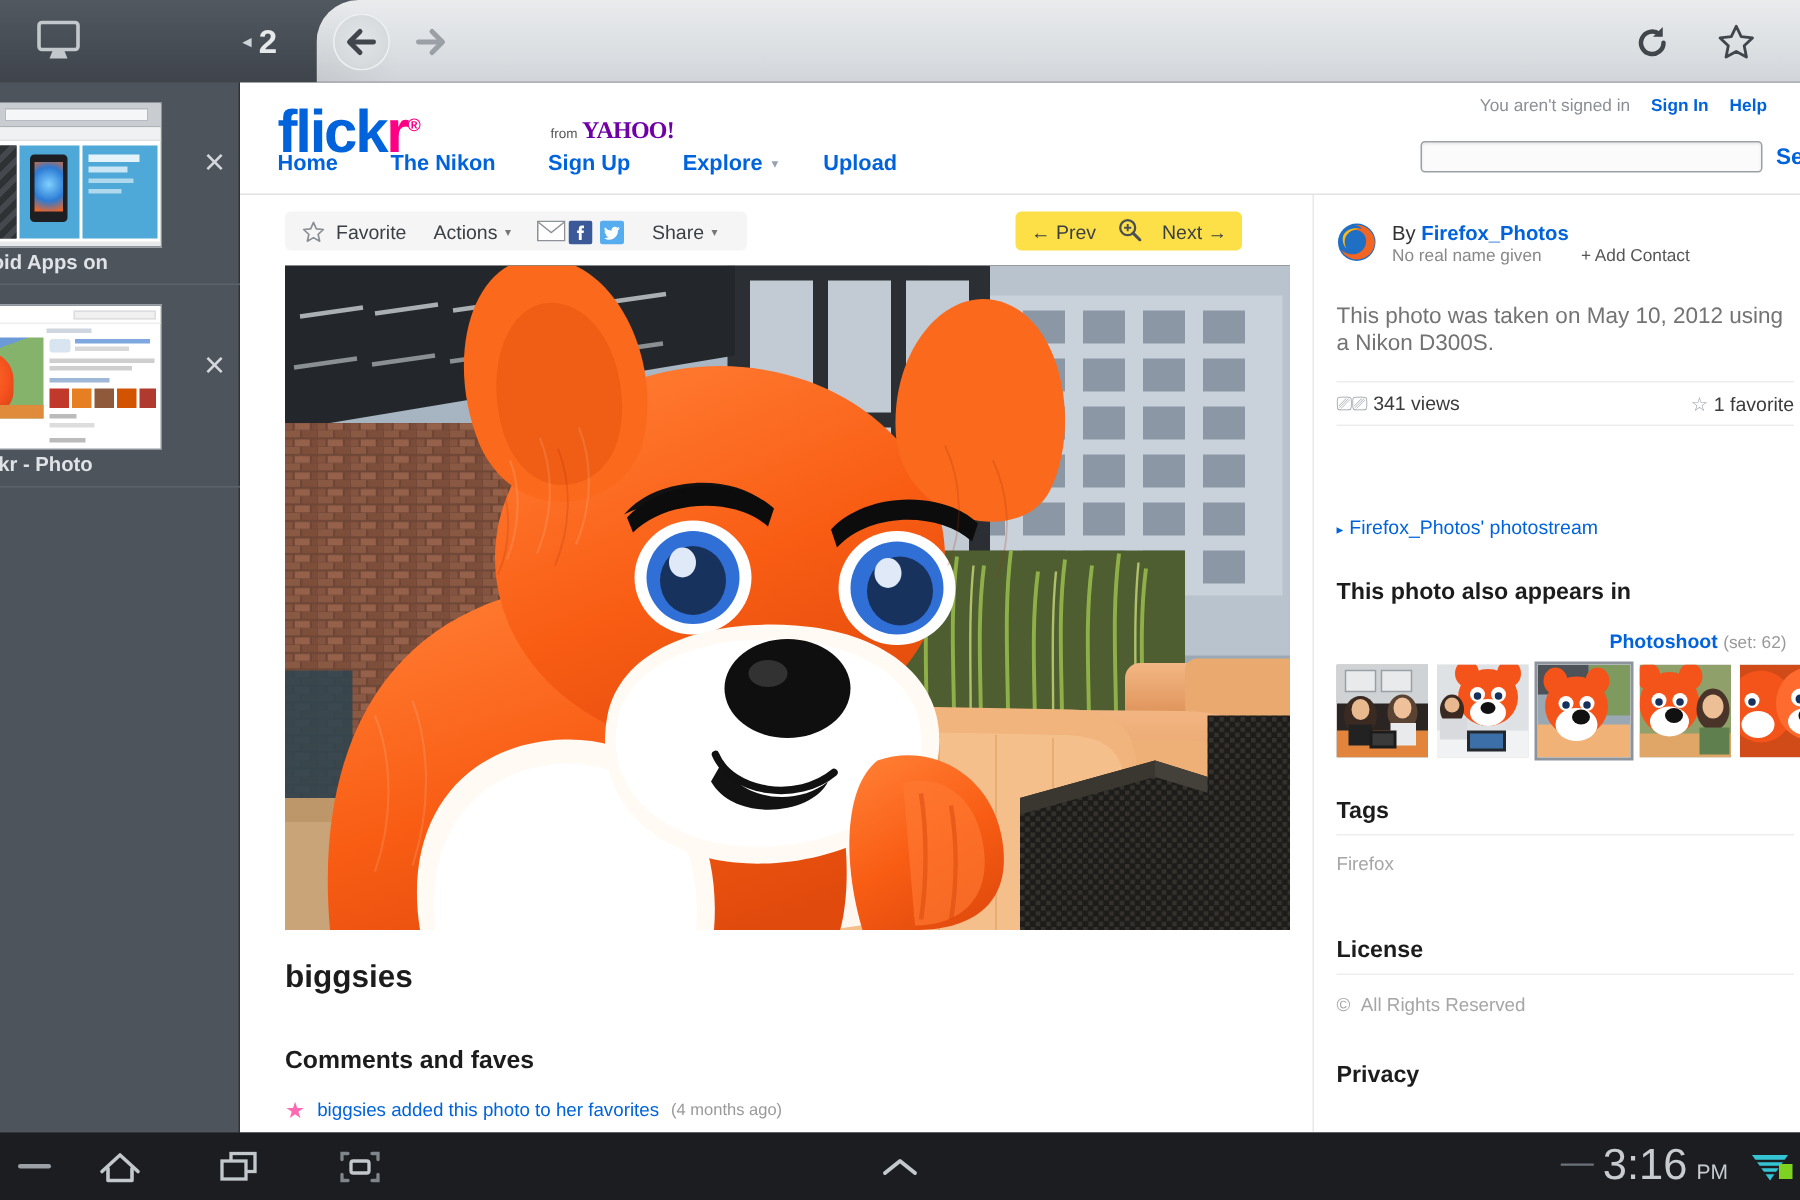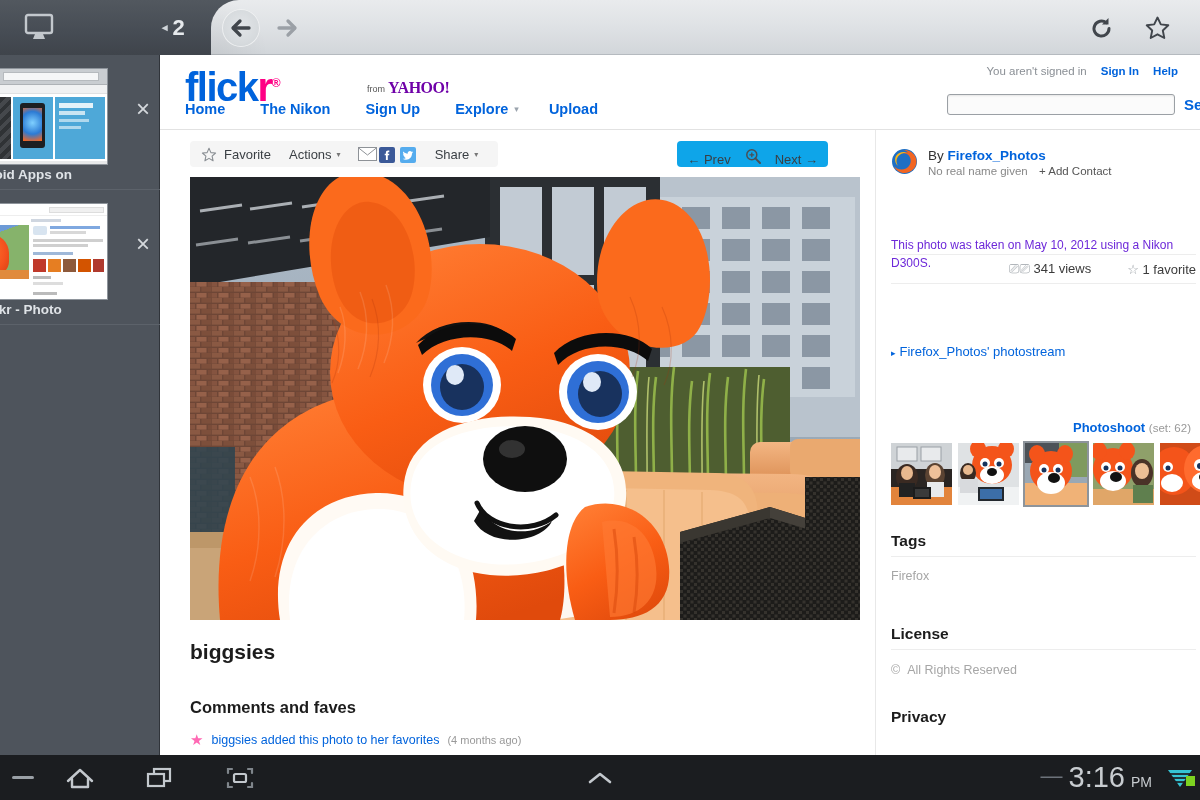--- a/index.html
+++ b/index.html
@@ -131,44 +131,44 @@
   
   #actionbar { position:absolute; left:30px; top:11px; height:26px;
     background:#f5f5f5; border-radius:4px; display:flex; align-items:center;
     padding:0 11px; gap:0; }
   .abtn { font-size:13px; color:#3a3f44; display:flex; align-items:center; gap:5px;
     padding:0 9px; white-space:nowrap; }
   .abtn:first-child{padding-left:0;}
   .caret-s { font-size:8px; color:#777; }
   .sicon { width:18px; height:15px; display:inline-block; }
   #navbar-right { position:absolute; right:47px; top:11px; height:26px;
-    background:#0ea5e9; border-radius:4px; display:flex; align-items:flex-end; padding:0 10px; gap:14px;}
+    background:#fde047; border-radius:4px; display:flex; align-items:center; padding:0 10px; gap:14px;}
   #navbar-right .nb { font-size:13px; color:#3a3f44; white-space:nowrap; }
 
   
   #photo { position:absolute; left:30px; top:47px; width:670px; height:443px;
     overflow:hidden; background:#222; }
   #phototitle { position:absolute; left:30px; top:510px; font-size:21px; font-weight:bold; color:#1c1c1c;}
   #commentshdr { position:absolute; left:30px; top:568px; font-size:16.5px; font-weight:bold; color:#1c1c1c;}
   #commentrow { position:absolute; left:30px; top:601px; display:flex; align-items:center; gap:8px;
     font-size:12.5px; }
   #commentrow .fave-star { color:#ff69b4; font-size:15px;}
   #commentrow a { color:#0063dc; text-decoration:none; }
   #commentrow .ago { color:#999; font-size:11px;}
 
   
   .rc { position:absolute; left:15px; width:300px; }
   #owner { top:18px; display:flex; gap:10px; align-items:flex-start;}
   #ownertxt .l1 { font-size:13.5px; color:#333; }
   #ownertxt .l1 a { color:#0063dc; font-weight:bold; text-decoration:none;}
   #ownertxt .l2 { font-size:11.5px; color:#888; margin-top:2px; }
-  #ownertxt .l2 .addc { color:#555; margin-left:8px; }
-  #takenon { top:72px; font-size:12px; color:#6d28d9; line-height:18px;margin-top:34px; }
+  #ownertxt .l2 .addc { color:#555; margin-left:23px; }
+  #takenon { top:72px; font-size:15px; color:#737373; line-height:18px; }
   #statsrow { top:124px; width:305px; border-top:1px solid #ededed; border-bottom:1px solid #ededed;
-    height:30px; display:flex; align-items:center; justify-content:flex-end; gap:36px;
+    height:30px; display:flex; align-items:center; justify-content:space-between; gap:36px;
     font-size:13px; color:#3b3b3b;}
   #statsrow span.ic{color:#9aa0a6;}
   .sec-h { font-size:15.5px; font-weight:bold; color:#1c1c1c; }
   #belongs-h{top:182px;} #belongs-l{top:214px; font-size:13px;}
   #belongs-l a{color:#0063dc;text-decoration:none;}
   #belongs-l .tri{color:#0063dc;font-size:9px;margin-right:4px;}
   #appears-h{top:256px;}
   #setline{top:290px; font-size:13px;text-align:right;}
   #setline a{color:#0063dc;font-weight:bold;text-decoration:none;}
   #setline .cnt{color:#999;font-size:11.5px;}
@@ -662,20 +662,21 @@
           <span>
             <span class="ic">☆</span>
             <span>1 favorite</span>
           </span>
         </div>
 
         <div class="rc" id="belongs-l">
           <span class="tri">▸</span><a href="#">Firefox_Photos' photostream</a>
         </div>
 
+        <div class="rc sec-h" id="appears-h">This photo also appears in</div>
         <div class="rc" id="setline">
           <a href="#">Photoshoot</a>
           <span class="cnt">(set: 62)</span>
         </div>
 
         <div class="rc" id="thumbstrip">
           <div class="tnail">
             <svg width="62" height="62" viewBox="0 0 62 62">
               <rect width="62" height="62" fill="#2a2522"></rect>
               <rect x="0" y="0" width="62" height="26" fill="#cfd3d6"></rect>

